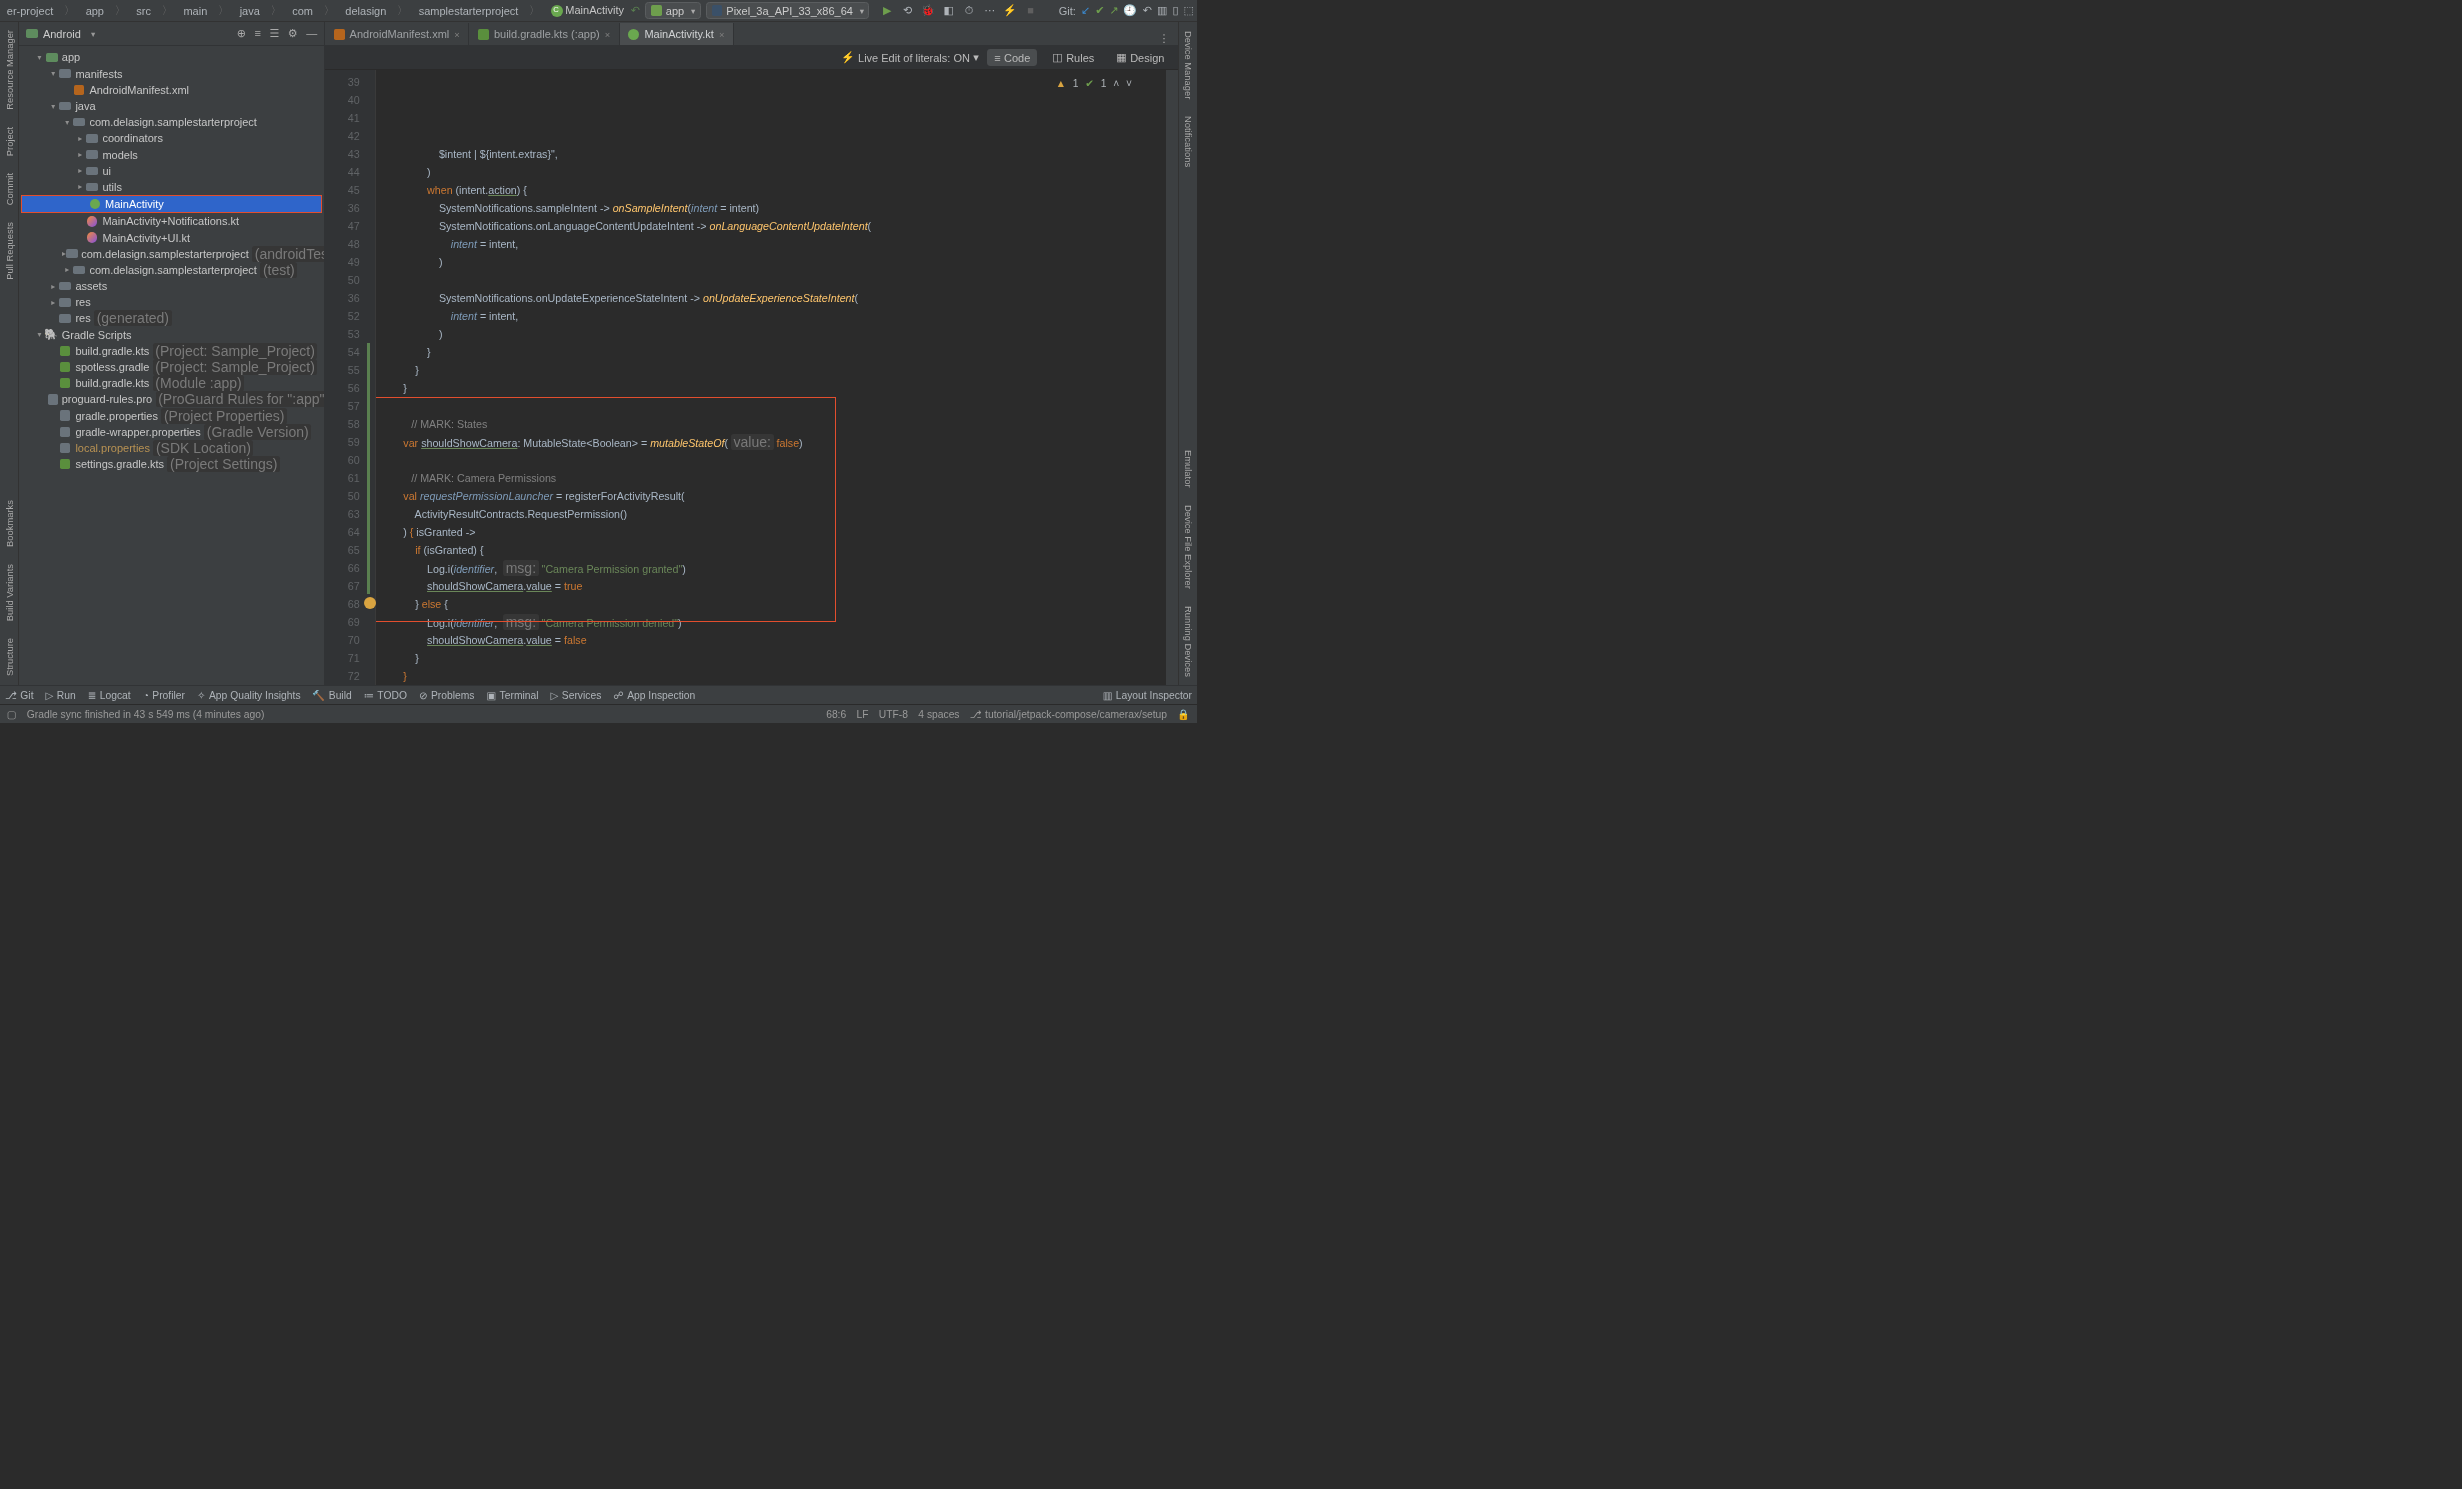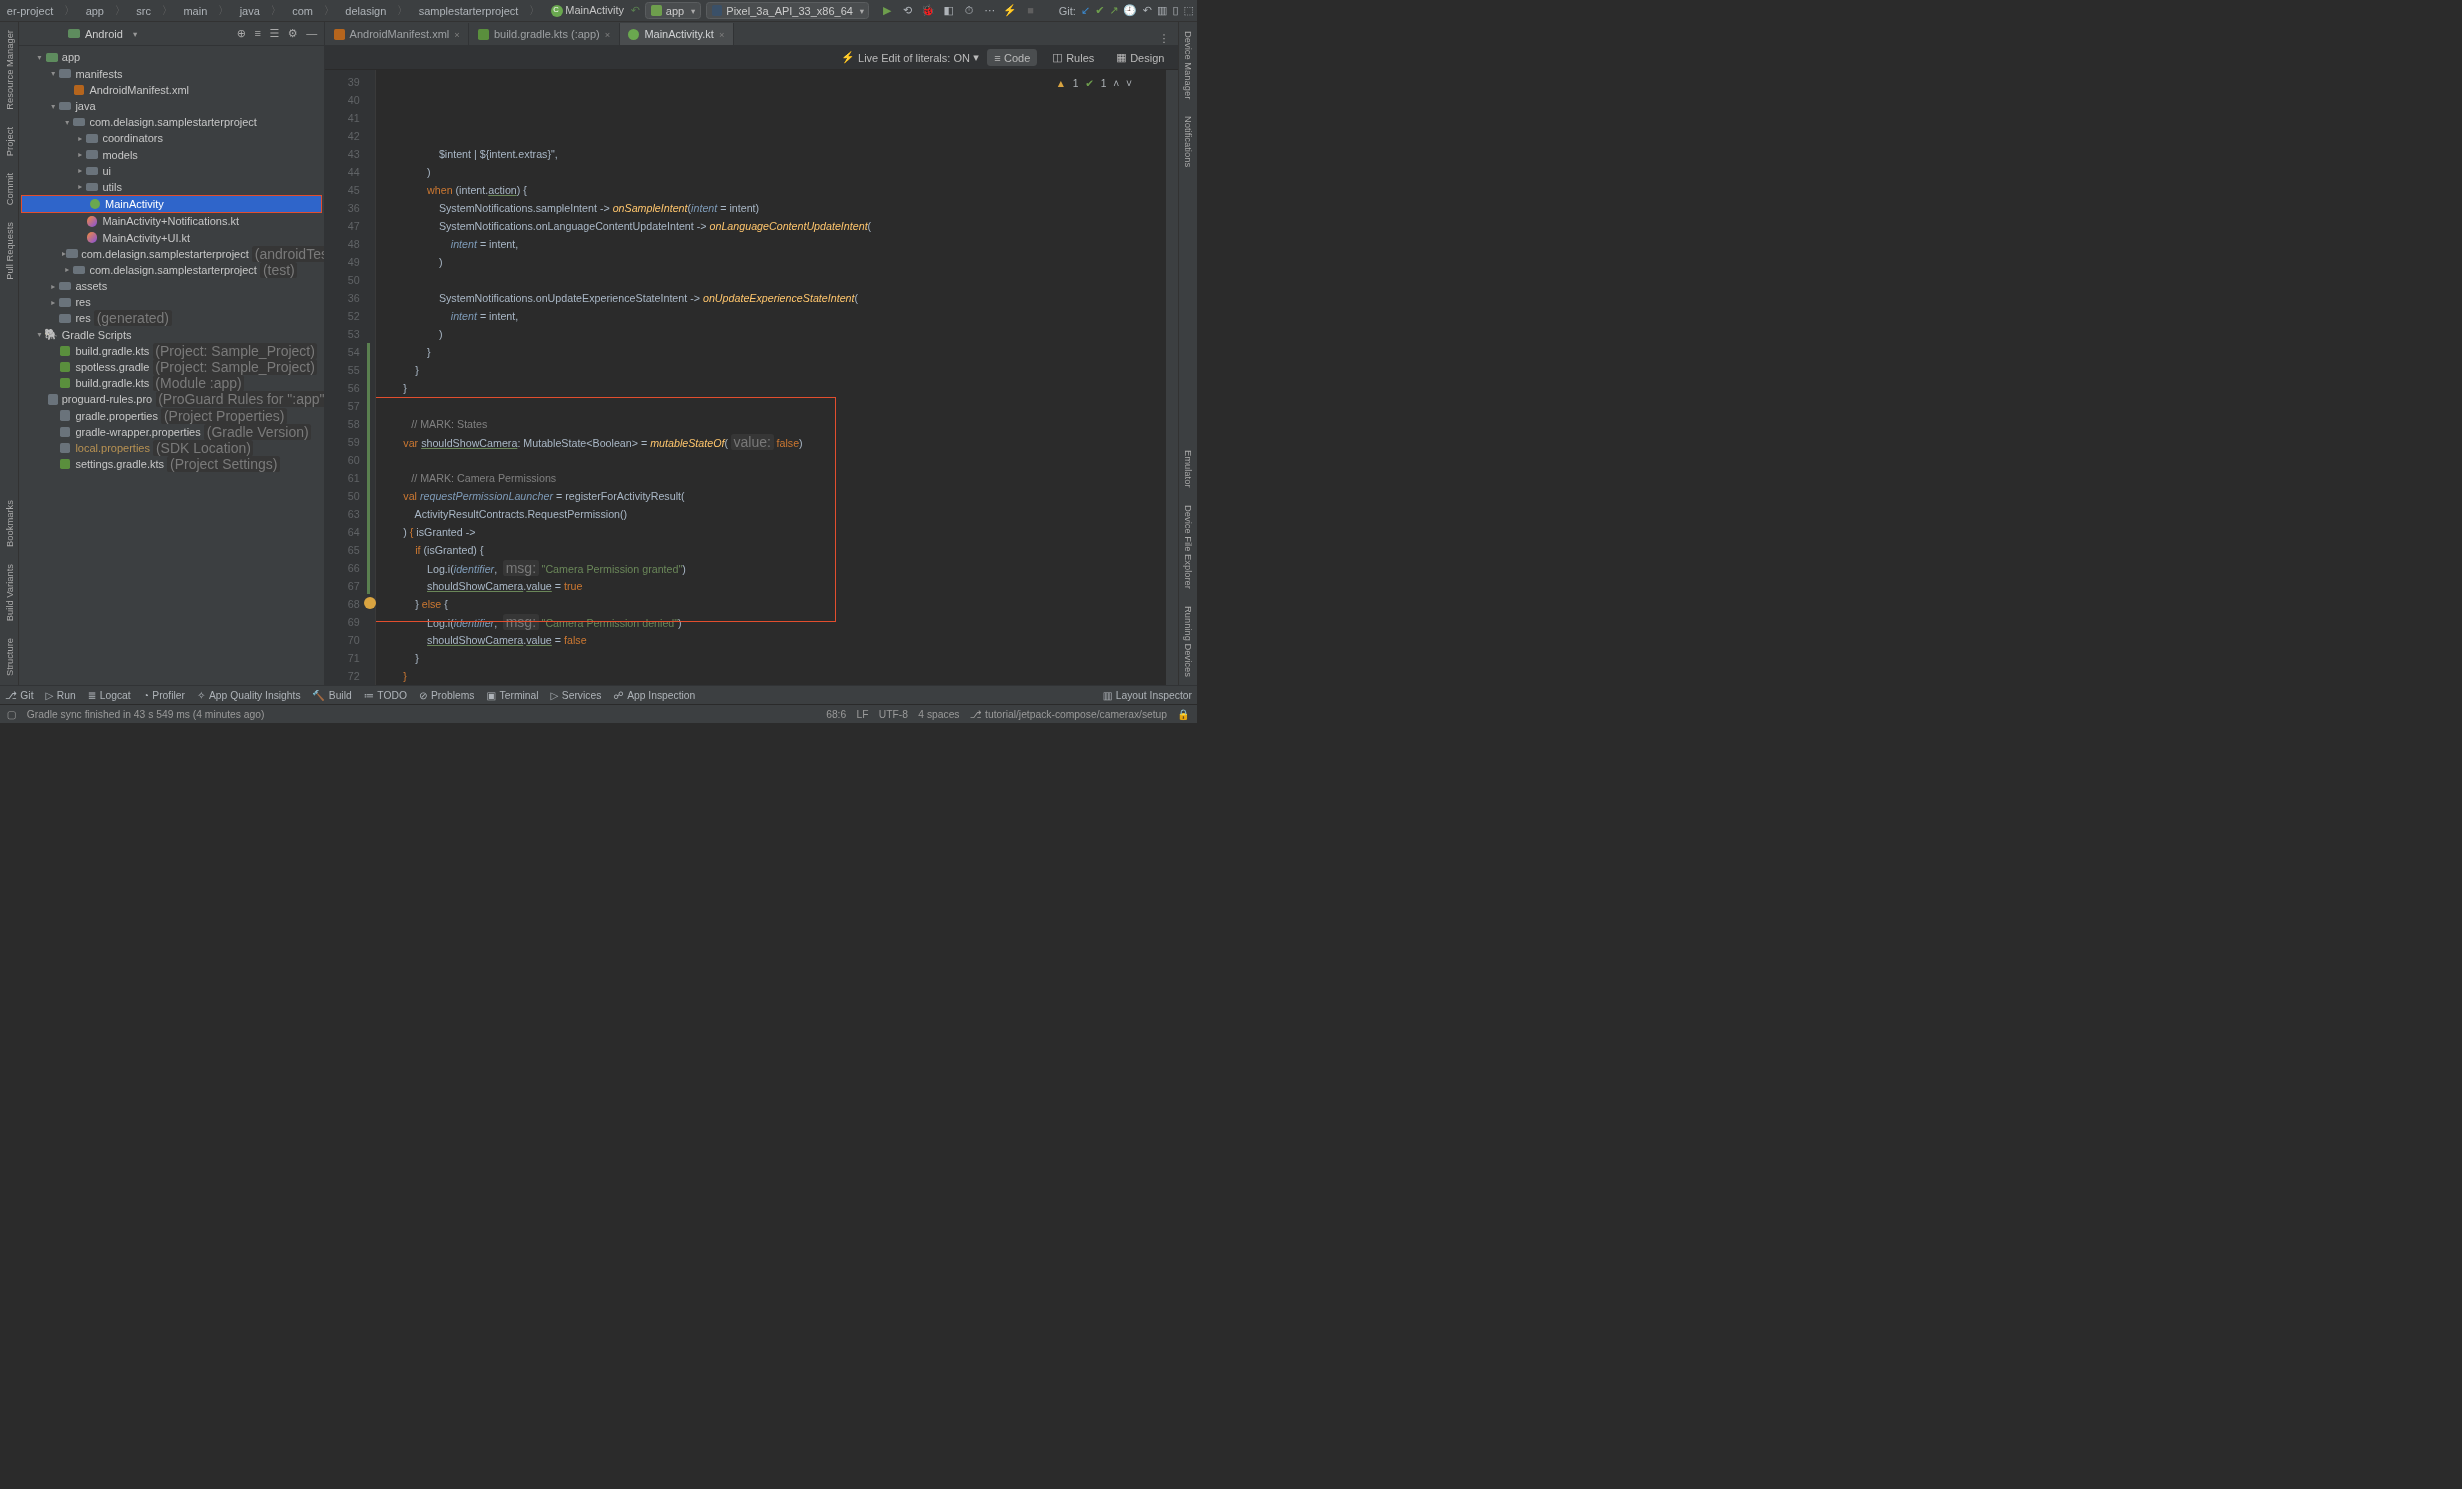--- a/index.html
+++ b/index.html
@@ -30,21 +30,21 @@
 
 .body { flex:1; display:flex; min-height:0; }
 
 .toolstrip { width:19px; background:#3c3f41; display:flex; flex-direction:column; align-items:center; border-right:0.9px solid #323232; }
 .toolstrip.right{border-right:none;border-left:0.9px solid #323232;}
 .vtab { writing-mode: vertical-rl; transform: rotate(180deg); padding:8.5px 1.7px; color:#aaa; font-size:9.4px; cursor:default;}
 .toolstrip .spacer{flex:1;}
 
 .sidebar { width:306px; background:#3c3f41; border-right:0.9px solid #313335; display:flex; flex-direction:column; }
 .sidebar-head { height:24px; display:flex; align-items:center; padding:0 6.8px; gap:6.8px; border-bottom:0.9px solid #313335;}
-.sidebar-head .title{display:flex;align-items:center;gap:5.1px;color:#ccc;margin-left:42px;}
+.sidebar-head .title{display:flex;align-items:center;gap:5.1px;color:#ccc;}
 .sidebar-head .title::before{content:"";width:12px;height:8.5px;background:#5e8c5e;border-radius:1.7px;}
 .sidebar-head .title::after{content:"▾"; font-size:8.5px; color:#999; margin-left:5.1px;}
 .sidebar-head .tools{margin-left:auto;display:flex;gap:8.5px;color:#aaa;}
 .tree { flex:1; overflow:auto; padding:3.4px 0; }
 .node { display:flex; align-items:center; height:16.2px; padding-right:5.1px; white-space:nowrap; }
 .node .arrow{width:10.3px;text-align:center;color:#8e8e8e;font-size:7.7px;}
 .node .icon{width:13.7px;height:12px;margin-right:3.4px;display:inline-flex;align-items:center;justify-content:center;}
 .folder::before{content:"";display:block;width:12px;height:8.5px;background:#6a737b;border-radius:1.7px;}
 .folder.module::before{background:#5e8c5e;}
 .folder.pkg::before{background:#6a737b;}

